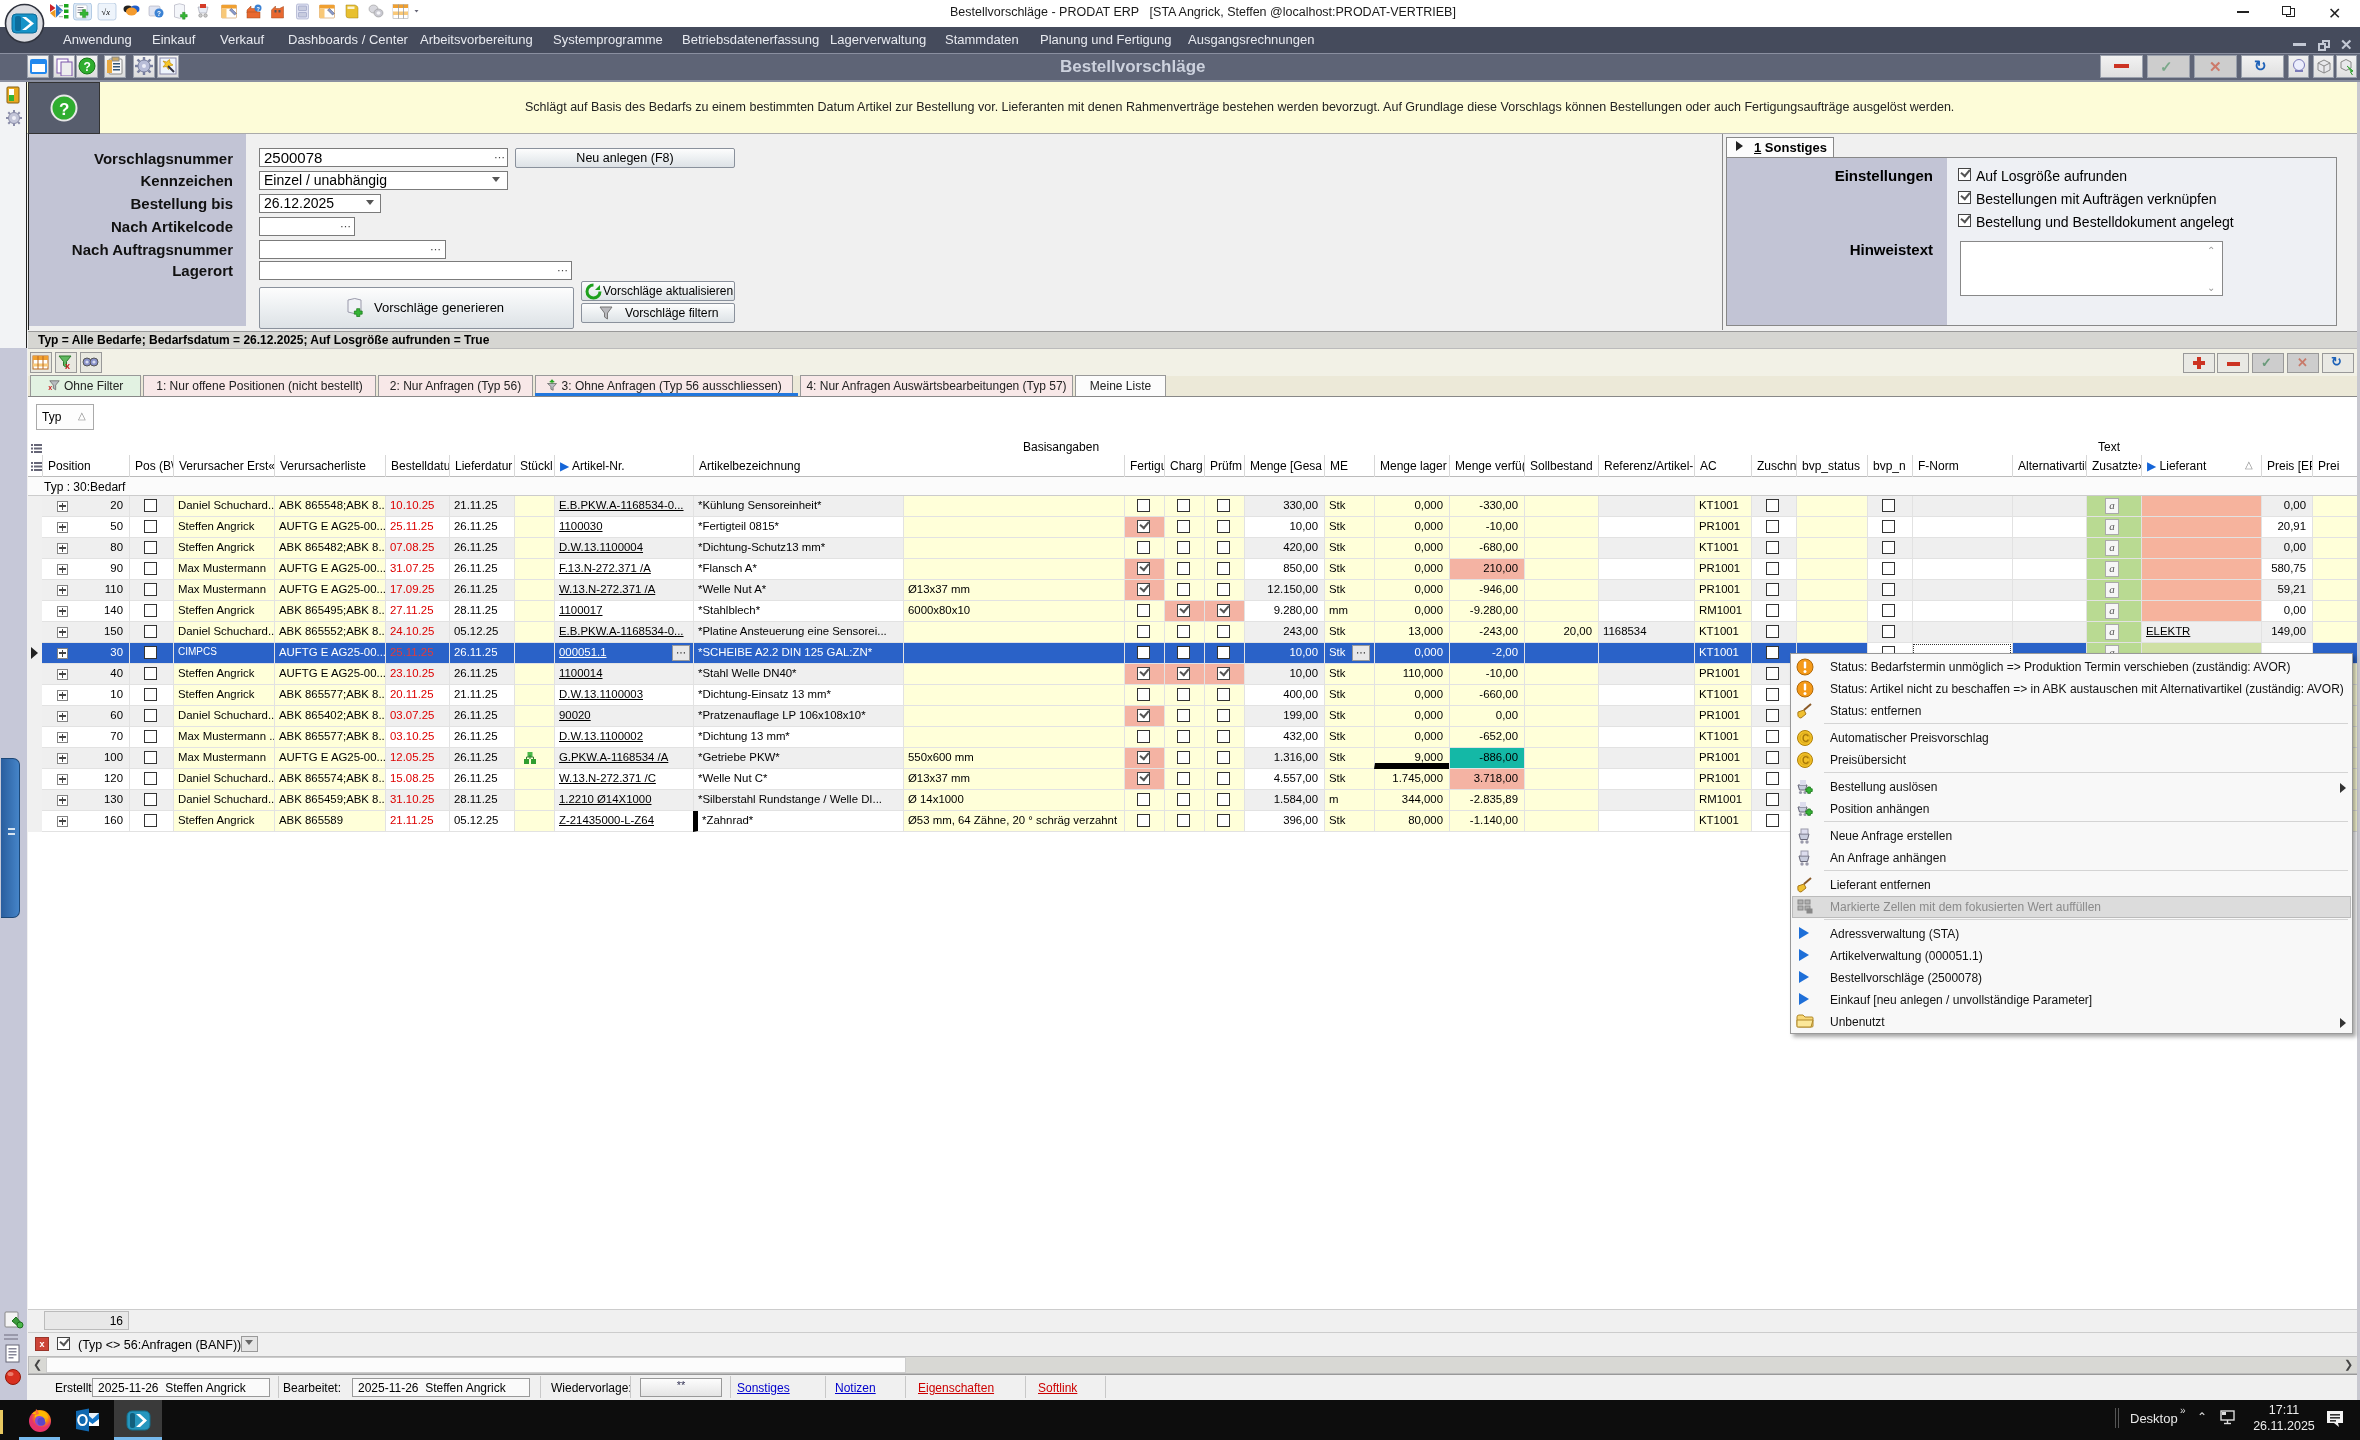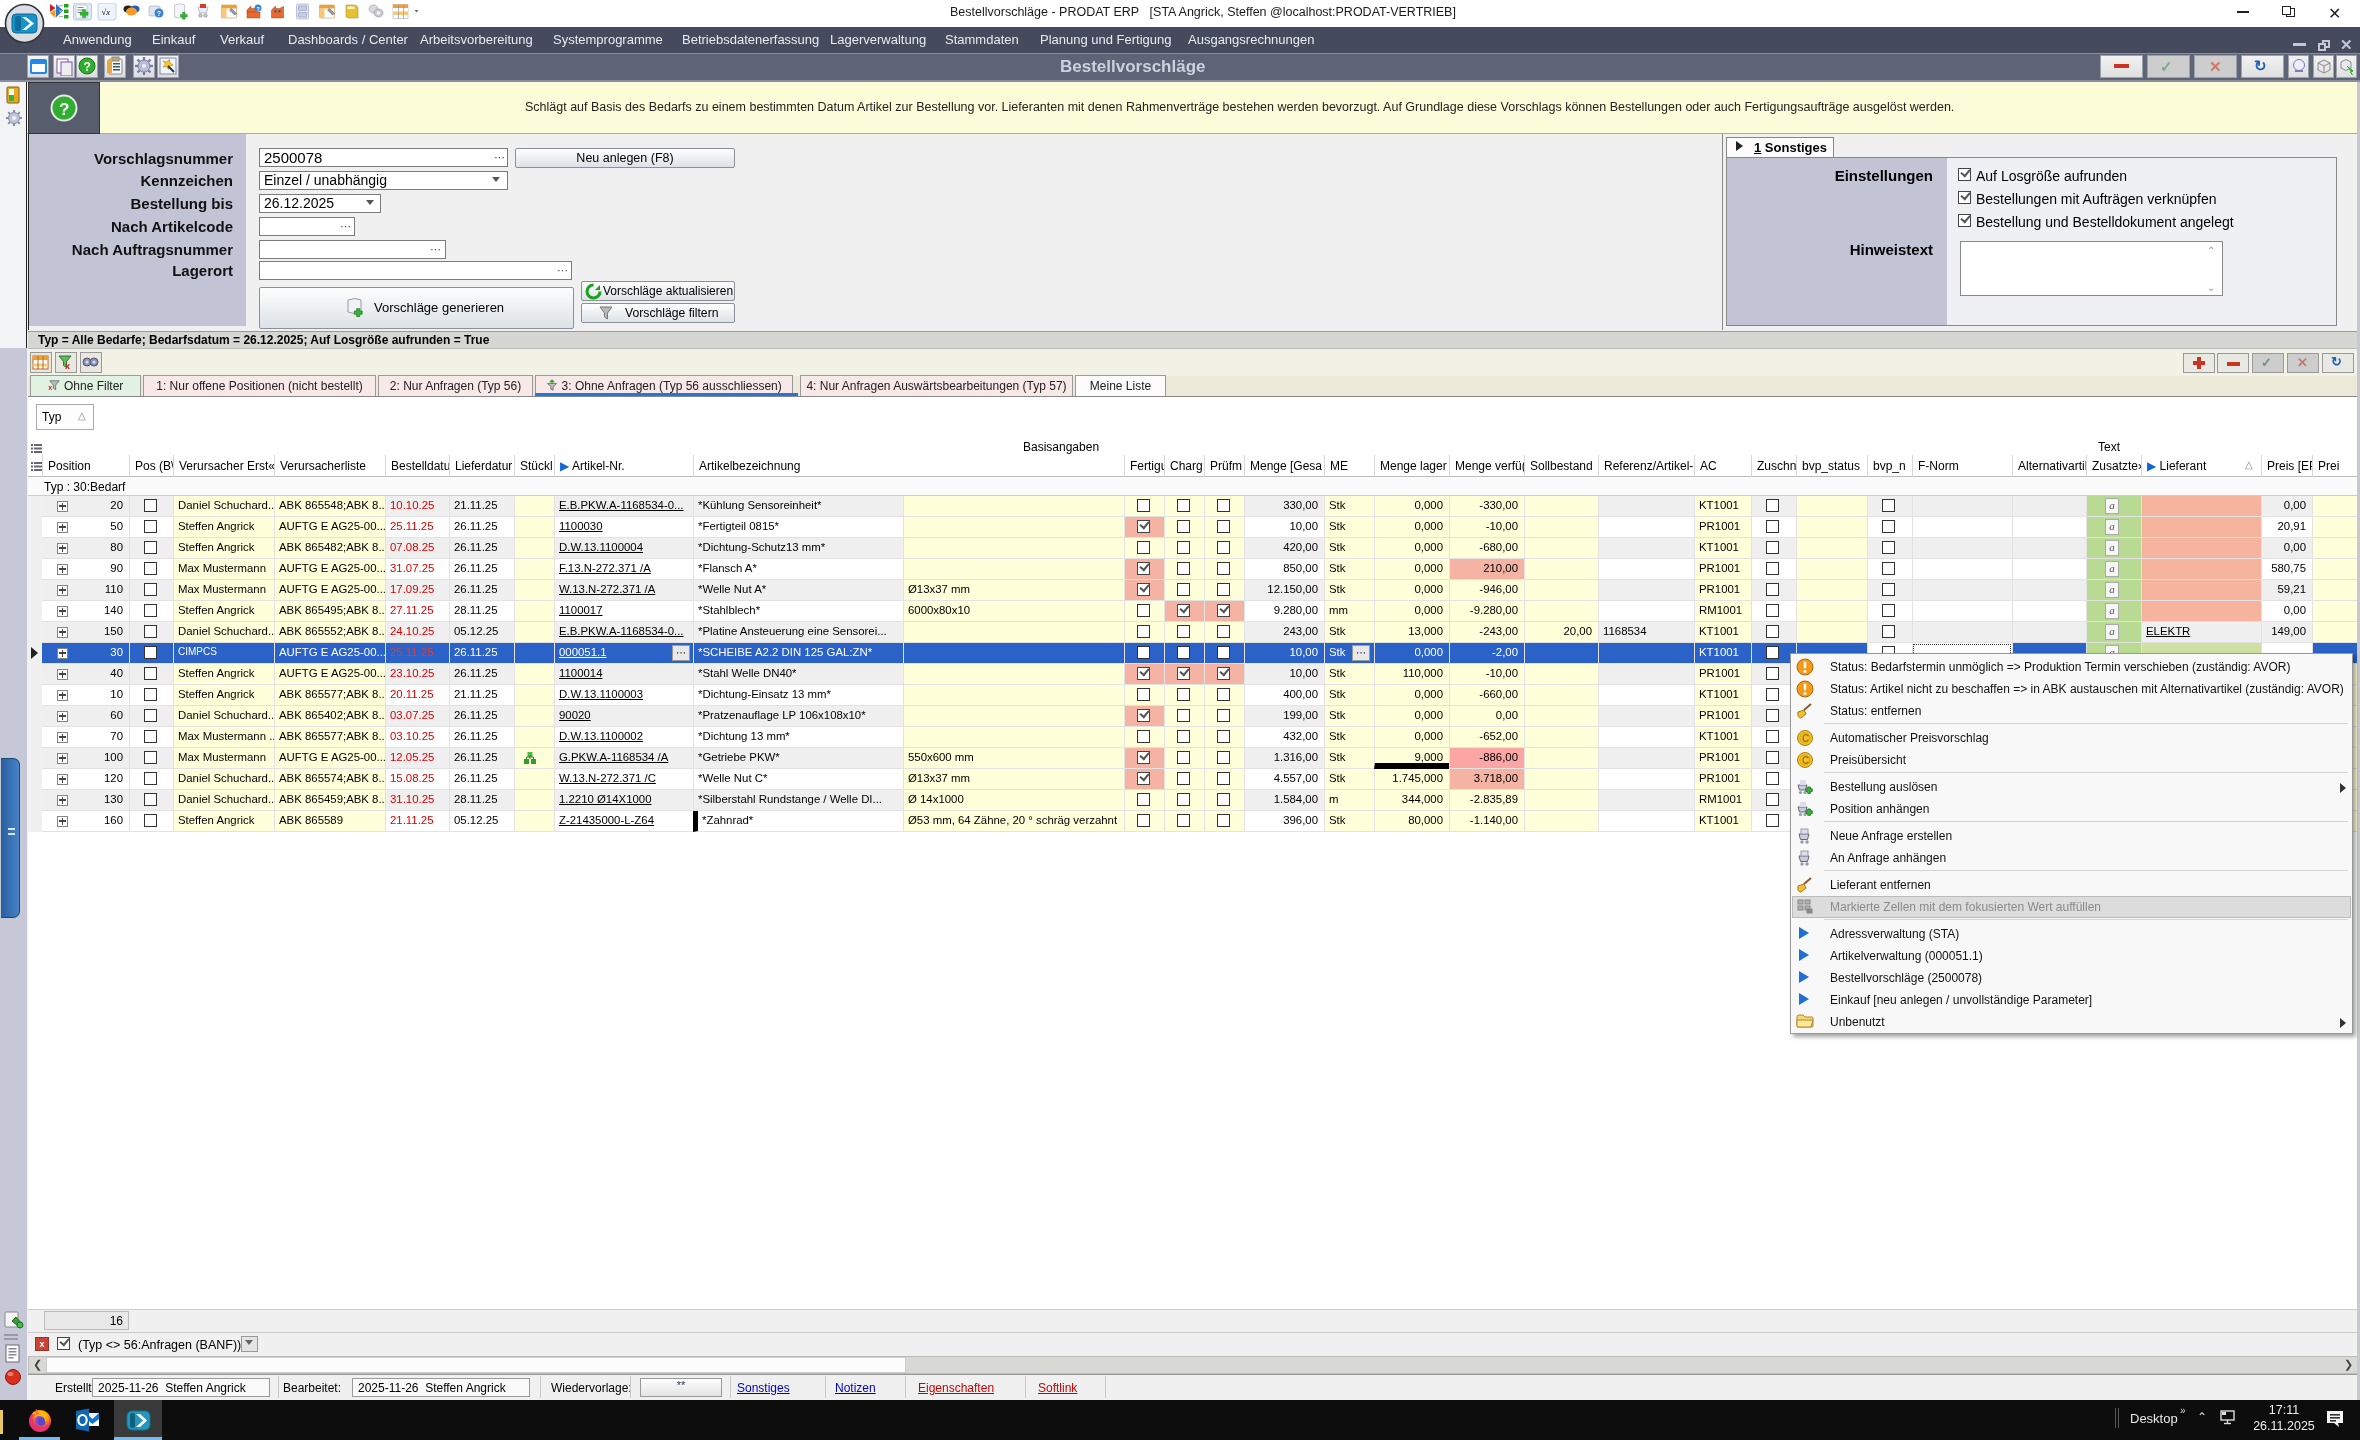--- a/index.html
+++ b/index.html
@@ -1343,21 +1343,21 @@
 <div class="cbx" style="left:1217px;top:751px;"></div>
 <div class="a" style="left:1244px;top:748px;width:80px;height:21px;background:#efefef;border-left:1px solid #e2e2e2;border-bottom:1px solid #e2e2e2;overflow:hidden;white-space:nowrap;">
     <span style="position:absolute;top:3px;font-size:11.4px;color:#000;white-space:nowrap;right:6px;text-align:right;">1.316,00</span>
   </div>
 <div class="a" style="left:1324px;top:748px;width:50px;height:21px;background:#ffffd9;border-left:1px solid #e2e2e2;border-bottom:1px solid #e2e2e2;overflow:hidden;white-space:nowrap;">
     <span style="position:absolute;top:3px;font-size:11.4px;color:#000;white-space:nowrap;left:4px;">Stk</span>
   </div>
 <div class="a" style="left:1374px;top:748px;width:75px;height:21px;background:#ffffd9;border-left:1px solid #e2e2e2;border-bottom:6px solid #000000;overflow:hidden;white-space:nowrap;">
     <span style="position:absolute;top:3px;font-size:11.4px;color:#000;white-space:nowrap;right:6px;text-align:right;">9,000</span>
   </div>
-<div class="a" style="left:1449px;top:748px;width:75px;height:21px;background:#fca5a5;border-left:1px solid #e2e2e2;border-bottom:1px solid #e2e2e2;overflow:hidden;white-space:nowrap;">
+<div class="a" style="left:1449px;top:748px;width:75px;height:21px;background:#14b8a6;border-left:1px solid #e2e2e2;border-bottom:1px solid #e2e2e2;overflow:hidden;white-space:nowrap;">
     <span style="position:absolute;top:3px;font-size:11.4px;color:#000;white-space:nowrap;right:6px;text-align:right;">-886,00</span>
   </div>
 <div class="a" style="left:1524px;top:748px;width:74px;height:21px;background:#ffffd9;border-left:1px solid #e2e2e2;border-bottom:1px solid #e2e2e2;overflow:hidden;white-space:nowrap;"></div>
 <div class="a" style="left:1598px;top:748px;width:96px;height:21px;background:#efefef;border-left:1px solid #e2e2e2;border-bottom:1px solid #e2e2e2;overflow:hidden;white-space:nowrap;"></div>
 <div class="a" style="left:1694px;top:748px;width:57px;height:21px;background:#ffffd9;border-left:1px solid #e2e2e2;border-bottom:1px solid #e2e2e2;overflow:hidden;white-space:nowrap;">
     <span style="position:absolute;top:3px;font-size:11.4px;color:#000;white-space:nowrap;left:4px;">PR1001</span>
   </div>
 <div class="a" style="left:1751px;top:748px;width:45px;height:21px;background:#efefef;border-left:1px solid #e2e2e2;border-bottom:1px solid #e2e2e2;overflow:hidden;white-space:nowrap;"></div>
 <div class="cbx" style="left:1766px;top:751px;"></div>
 <div class="a" style="left:1796px;top:748px;width:71px;height:21px;background:#ffffd9;border-left:1px solid #e2e2e2;border-bottom:1px solid #e2e2e2;overflow:hidden;white-space:nowrap;"></div>

